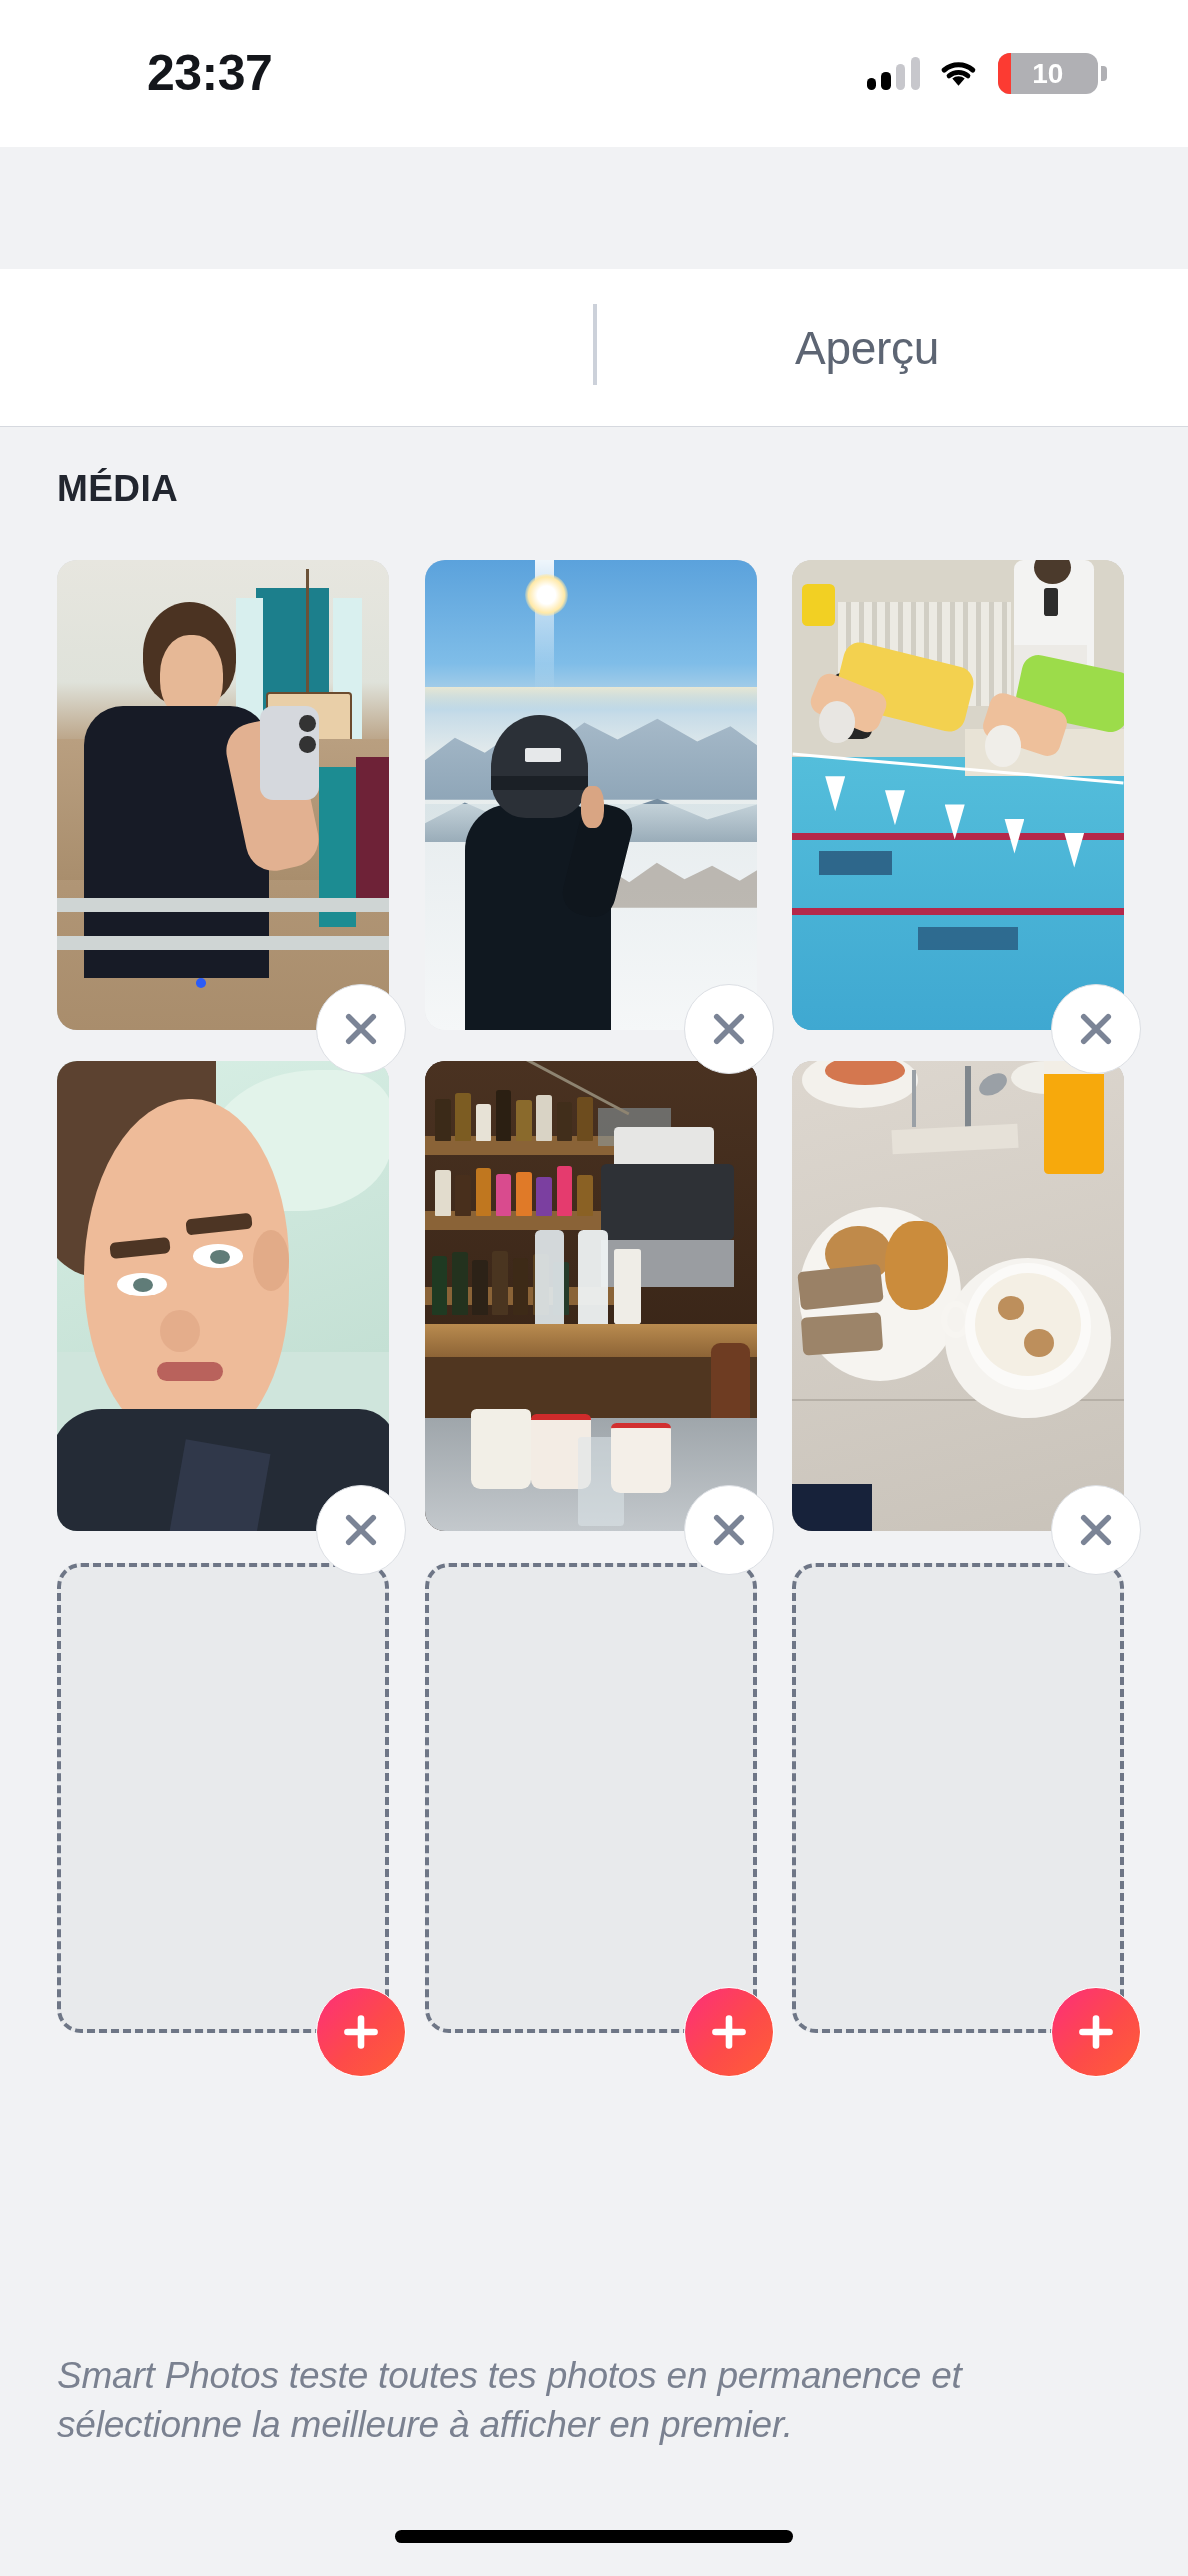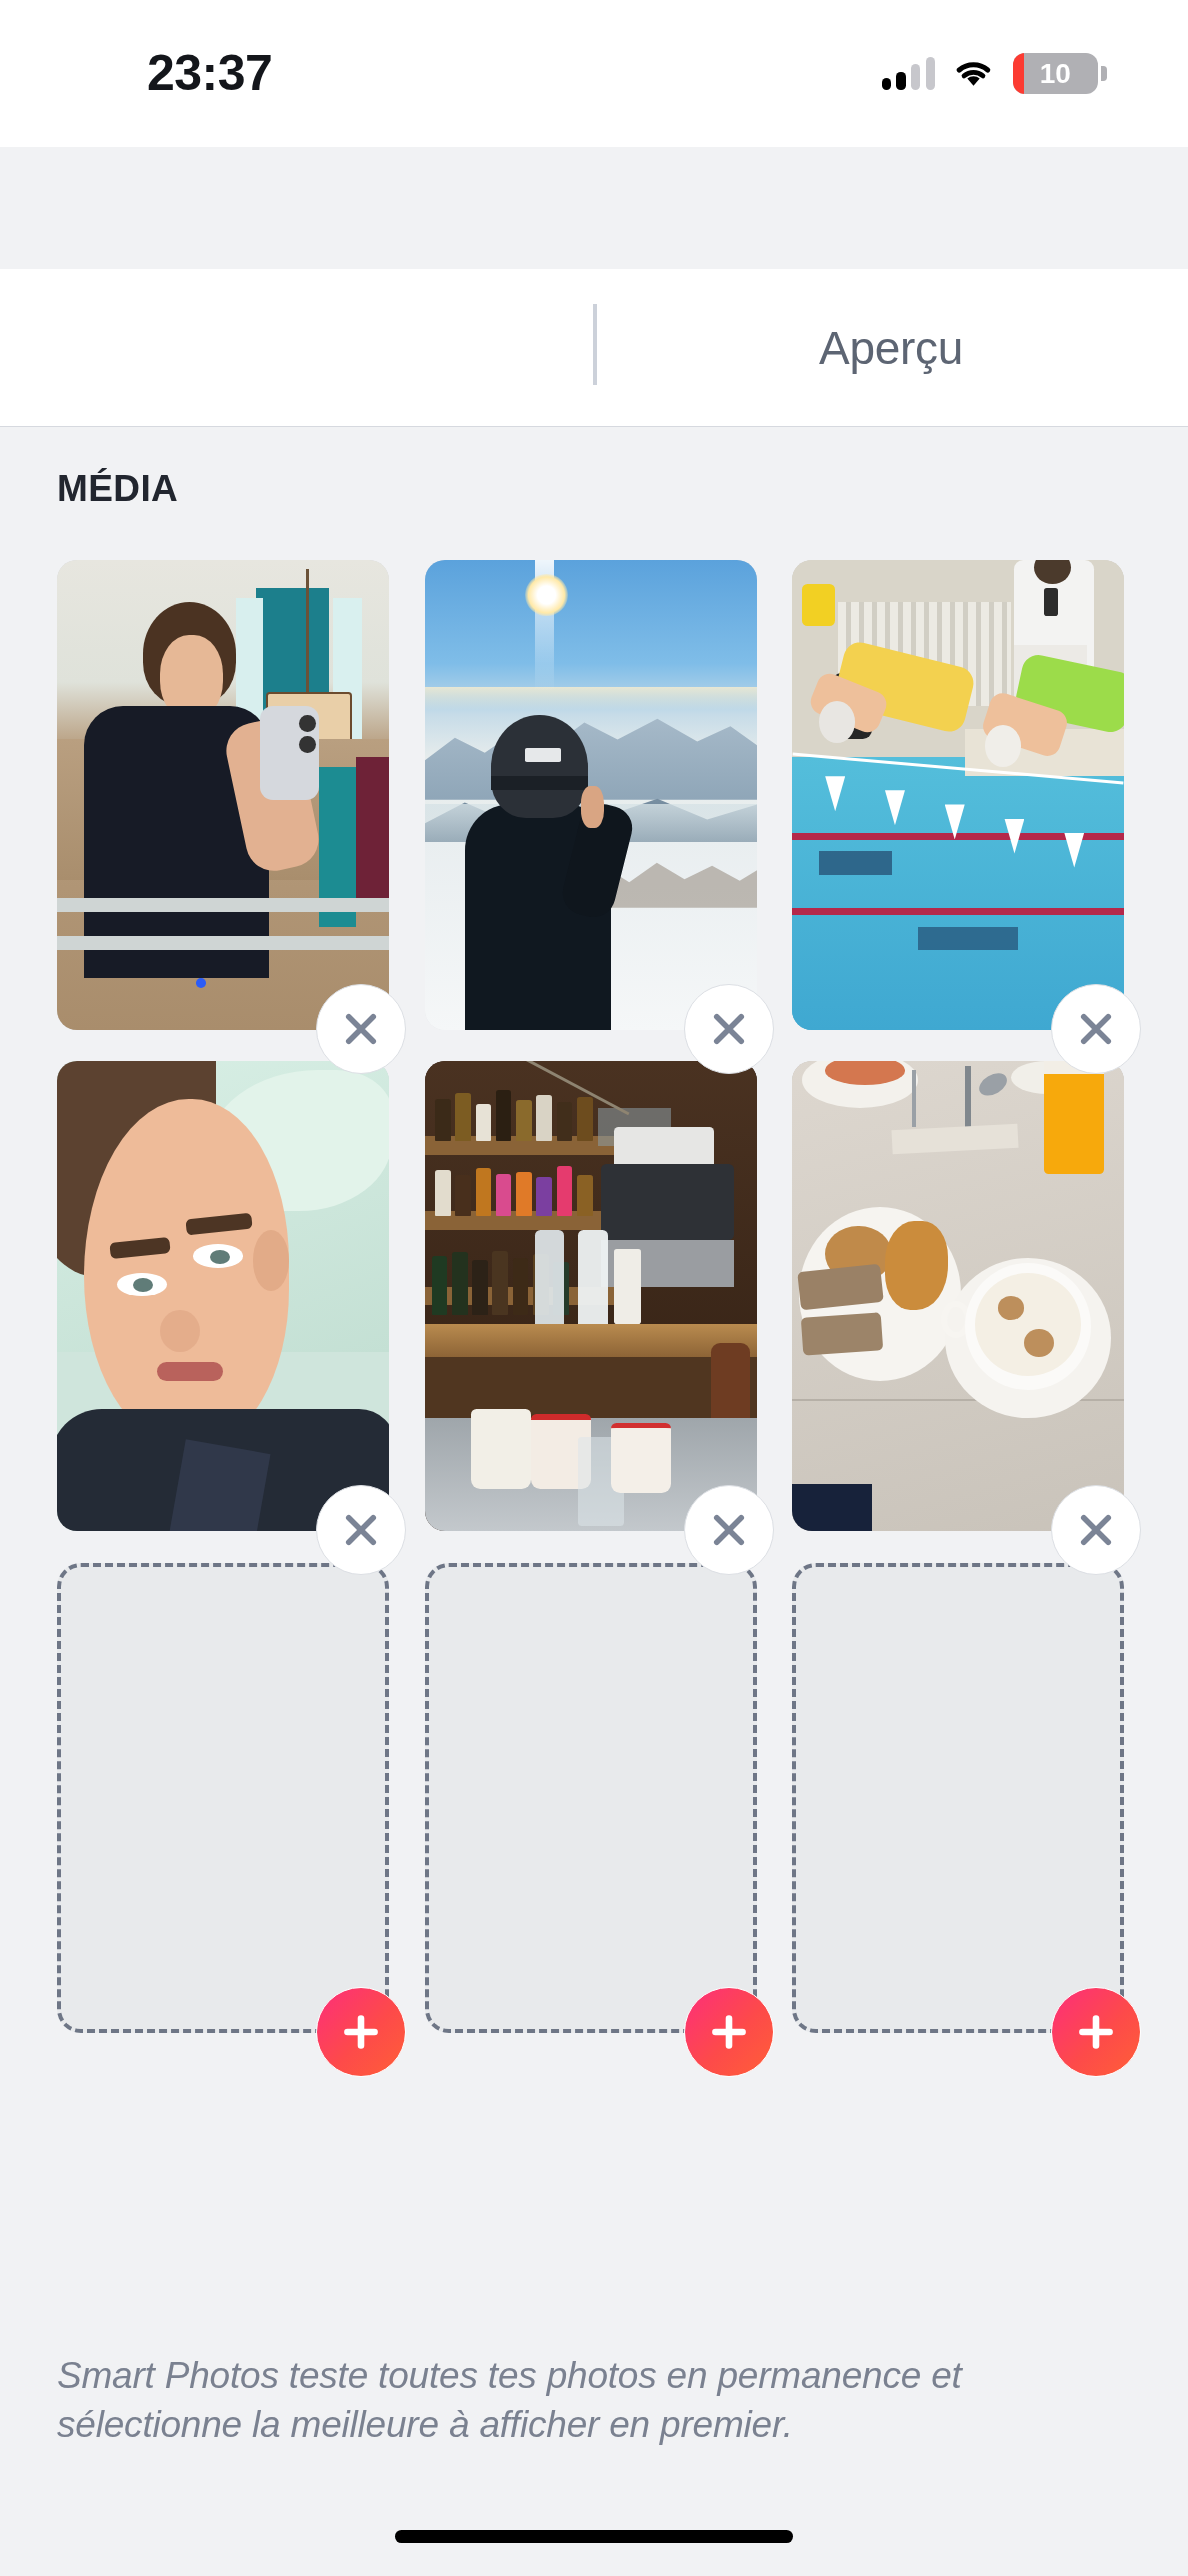--- a/index.html
+++ b/index.html
@@ -27,21 +27,21 @@
     display:flex; align-items:center; gap:18.4px;
   }
   .signal { display:flex; align-items:flex-end; gap:5.5px; height:33px; }
   .signal span { width:9.2px; border-radius:4.6px; background:#000; }
   .signal span.b1 { height:12px; }
   .signal span.b2 { height:18.4px; }
   .signal span.b3 { height:26px; background:#c7c7cc; }
   .signal span.b4 { height:33px; background:#c7c7cc; }
   .wifi { width:41px; height:31px; position:relative; }
   .battery {
-    position:relative; width:85px; height:41px;
+    position:relative; width:100px; height:41px;
     border-radius:12px; background:#b0b0b4; overflow:hidden;
     display:flex; align-items:center; justify-content:center;
   }
   .battery .fill {
     position:absolute; left:0; top:0; bottom:0; width:13%;
     background:#fc3b32;
   }
   .battery .lvl {
     position:relative; z-index:2; color:#fff; font-size:28px;
     font-weight:bold; letter-spacing:0px;
@@ -70,21 +70,21 @@
   .tabbar {
     position:absolute; top:269px; left:0; width:1188px; height:158px;
     background:#ffffff; border-bottom:1.8px solid #d6d9df;
   }
   .tab {
     position:absolute; top:0; height:158px; width:594px;
     display:flex; align-items:center; justify-content:center;
     font-size:46px; letter-spacing:-0.3px;
   }
   .tab.left { left:0; color:#fe3b5c; font-weight:bold; }
-  .tab.right { left:594px; color:#5d6573; font-weight:normal; }
+  .tab.right { left:570px; color:#5d6573; font-weight:normal; }
   .tab-div {
     position:absolute; left:593px; top:304px; width:3.7px; height:81px;
     background:#ccd1da; z-index:3;
   }
 
   
   .sec-head {
     position:absolute; left:57px;
     font-size:37px; font-weight:bold; color:#22262f; letter-spacing:0.4px;
   }

